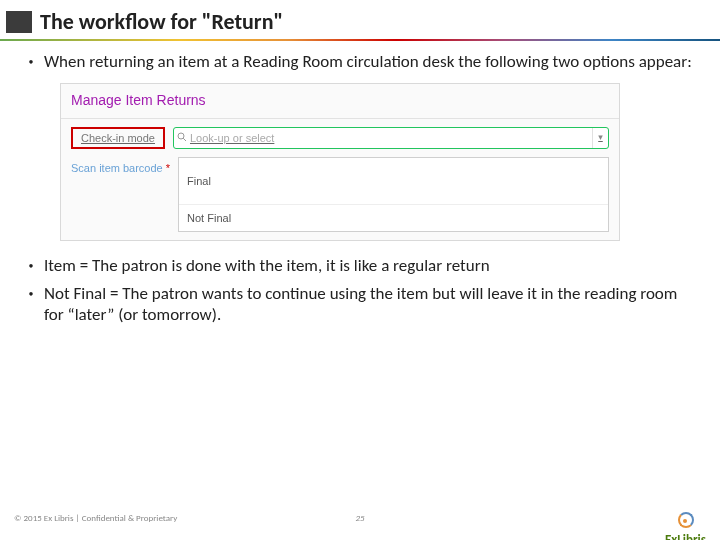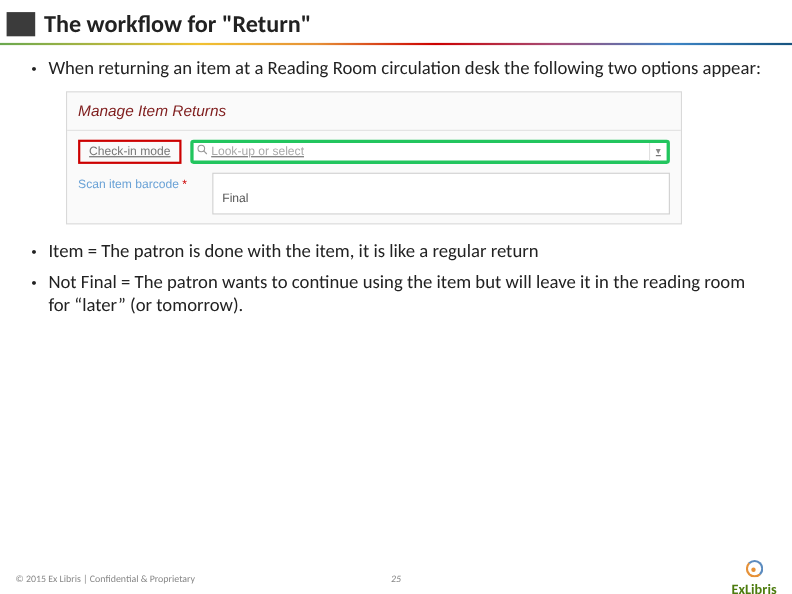--- a/index.html
+++ b/index.html
@@ -7,36 +7,36 @@
   .slide { width: 720px; height: 540px; position: relative; display: flex; flex-direction: column; }
   .title-row { display: flex; align-items: center; padding: 8px 0 4px 0; }
   .title-block { width: 26px; height: 22px; background: #3b3b3b; margin-left: 6px; margin-right: 8px; }
   .title-text { font-size: 22px; font-weight: 700; color: #222; }
   .rainbow { height: 2px; width: 100%; background: linear-gradient(to right,#6aa84f 0%,#f1c232 25%,#e69138 40%,#cc0000 55%,#a64d79 70%,#3d85c6 85%,#16537e 100%); margin-bottom: 6px; }
   .content { flex: 1; padding: 4px 28px 0 28px; font-size: 17px; color: #222; line-height: 1.28; }
   .bullet { display: flex; align-items: flex-start; margin-bottom: 6px; }
   .bullet .dot { width: 6px; text-align: center; margin-right: 10px; margin-top: 6px; font-size: 10px; line-height: 1; }
   .bullet .txt { flex: 1; }
   .screenshot { margin: 10px 0 14px 32px; width: 560px; border: 1px solid #d9d9d9; background: #fafafa; font-family: "Segoe UI", Arial, sans-serif; font-size: 12px; color: #666; }
-  .ss-title { padding: 8px 10px 4px 10px; font-size: 14px; color: #7f1d1d; font-style: italic; }
+  .ss-title { padding: 8px 10px 4px 10px; font-size: 14px; color: #a21caf; }
   .ss-hr { border: none; border-top: 1px solid #e2e2e2; margin: 4px 0 0 0; }
   .ss-row1 { display: flex; align-items: center; padding: 8px 10px 4px 10px; gap: 8px; text-decoration: underline; }
   .checkin-box { border: 2px solid #c00; padding: 2px 8px; color: #777; font-size: 11px; }
-  .lookup { flex: 1; display: flex; align-items: center; border: 3px solid #22c55e; border-radius: 3px; height: 22px; background: #fff; position: relative; }
+  .lookup { flex: 1; display: flex; align-items: center; border: 1px solid #22c55e; border-radius: 3px; height: 22px; background: #fff; position: relative; }
   .lookup .mag { width: 16px; text-align: center; color: #999; font-size: 11px; }
   .lookup .ph { flex: 1; color: #aaa; font-size: 11px; }
   .lookup .caret { width: 16px; text-align: center; color: #888; font-size: 9px; border-left: 1px solid #e0e0e0; height: 100%; display: flex; align-items: center; justify-content: center; }
-  .ss-row2 { display: flex; align-items: flex-start; padding: 4px 10px 8px 10px; gap: 23px; }
+  .ss-row2 { display: flex; align-items: flex-start; padding: 4px 10px 8px 10px; gap: 8px; }
   .scan { color: #6aa2d6; font-size: 11px; padding-top: 4px; white-space: nowrap; }
   .scan .ast { color: #c00; }
   .dropdown { flex: 1; border: 1px solid #cfcfcf; background: #fff; }
   .dd-item { padding: 6px 8px; font-size: 11px; color: #555; margin-top: 10px; }
   .dd-item + .dd-item { border-top: 1px solid #eee; }
   .lower-bullets { padding-left: 0; }
-  .footer { position: absolute; bottom: 0; left: 0; right: 0; height: 28px; display: flex; align-items: center; padding: 0 14px; font-size: 9px; color: #888; }
+  .footer { position: absolute; bottom: 0; left: 0; right: 0; height: 28px; display: flex; align-items: flex-start; padding: 0 14px; font-size: 9px; color: #888; }
   .footer .copy { flex: 0 0 auto; }
   .footer .pgwrap { position: absolute; left: 50%; transform: translateX(-50%); font-style: italic; }
   .footer .logo { margin-left: auto; display: flex; align-items: center; gap: 4px; font-size: 13px; font-weight: 600; color: #4d7c0f; flex-direction: column; }
   .logo-swirl { width: 16px; height: 16px; border: 2px solid #5b8bbf; border-radius: 50%; border-left-color: #e69138; border-bottom-color: #e69138; position: relative; }
   .logo-swirl::after { content: ""; position: absolute; top: 5px; left: 3px; width: 4px; height: 4px; background: #e69138; border-radius: 50%; }
 </style>
 </head>
 <body>
 
 <div class="slide">
@@ -65,20 +65,21 @@
               </svg>
           </div>
           <div class="ph">Look-up or select</div>
           <div class="caret">▾</div>
         </div>
       </div>
       <div class="ss-row2">
         <div class="scan"><span>Scan item barcode</span> <span class="ast">*</span></div>
         <div class="dropdown">
           <div class="dd-item">Final</div>
+          <div class="dd-item">Not Final</div>
         </div>
       </div>
     </div>
 
     <div class="lower-bullets">
       <div class="bullet">
         <div class="dot">•</div>
         <div class="txt">Item = The patron is done with the item, it is like a regular return</div>
       </div>
       <div class="bullet">

